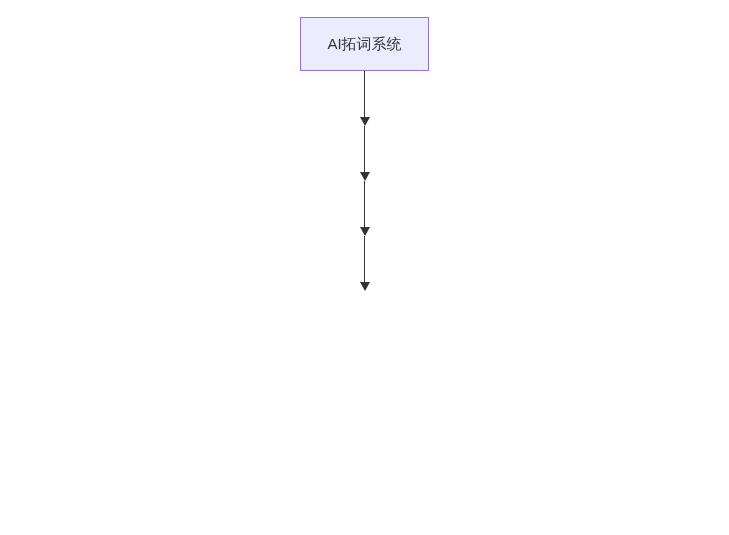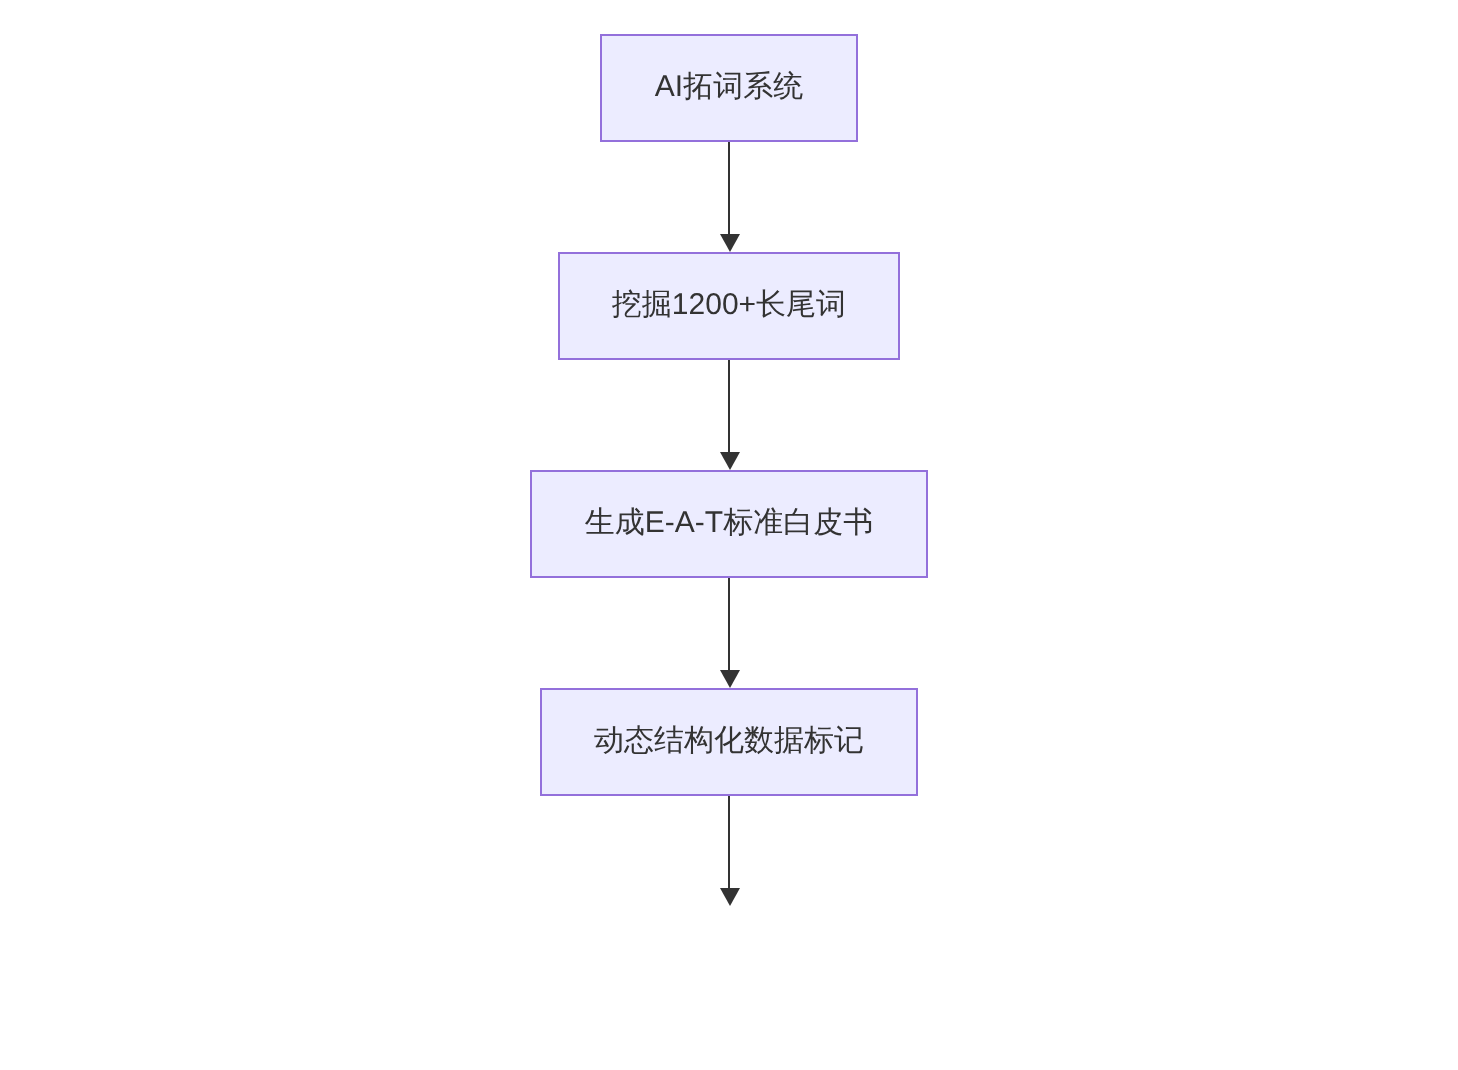--- a/index.html
+++ b/index.html
@@ -66,41 +66,32 @@
 
     <div class="node">
       <span>AI拓词系统</span>
     </div>
 
     <div class="arrow">
       <div class="line"></div>
       <div class="head"></div>
     </div>
 
-    <div class="node">
-      <span>挖掘1200+长尾词</span>
-    </div>
 
     <div class="arrow">
       <div class="line"></div>
       <div class="head"></div>
     </div>
 
-    <div class="node">
-      <span>生成E-A-T标准白皮书</span>
-    </div>
 
     <div class="arrow">
       <div class="line"></div>
       <div class="head"></div>
     </div>
 
-    <div class="node">
-      <span>动态结构化数据标记</span>
-    </div>
 
     <div class="arrow">
       <div class="line"></div>
       <div class="head"></div>
     </div>
 
 
   </div>
 </div>
 

